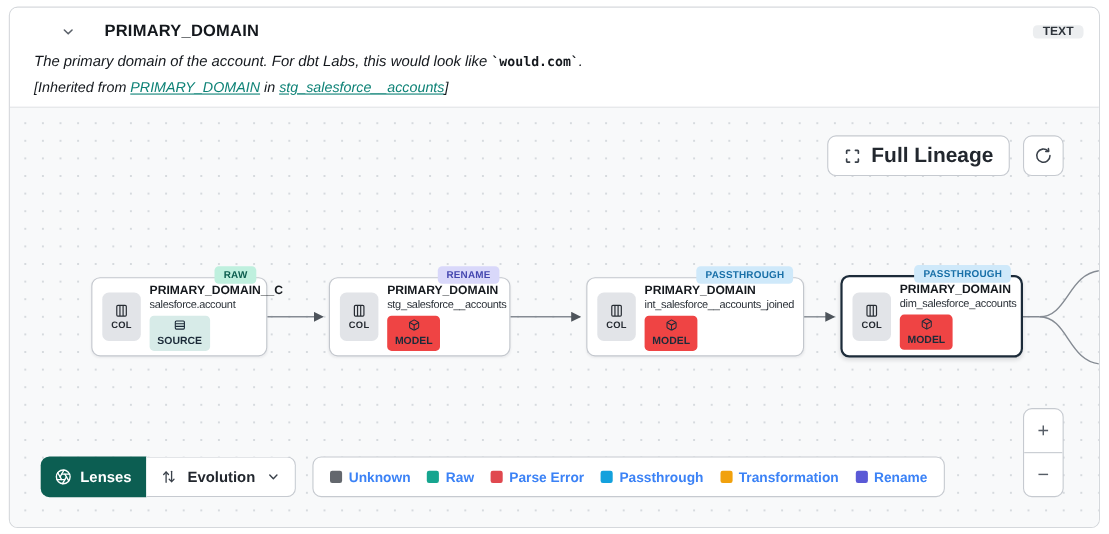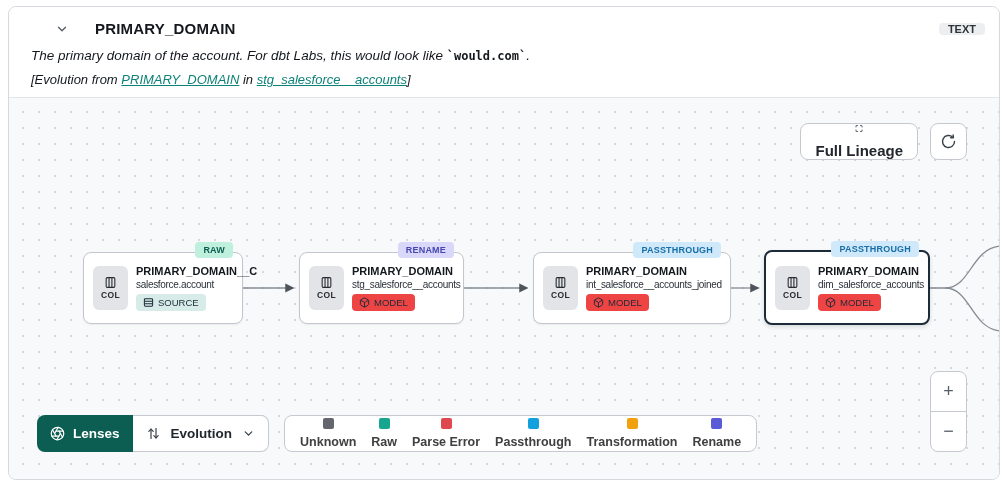--- a/index.html
+++ b/index.html
@@ -18,34 +18,34 @@
   .inherited { margin:9px 0 0 22px; font-style:italic; font-size:13px; color:#14181d; }
   .inherited a { color:#0d8276; text-decoration:underline; cursor:pointer; }
 
   
   .canvas { position:absolute; left:0; top:90px; right:0; bottom:0; background:#f8f9fa; border-top:1px solid #e3e5e8;
             background-image:radial-gradient(#d6dade 1.1px, transparent 1.2px); background-size:16px 16px; background-position:6px 6px; }
   .edges { position:absolute; inset:0; pointer-events:none; }
 
   
   .toolbar { position:absolute; top:25px; right:32px; display:flex; gap:12px; }
-  .btn { background:#fff; border:1px solid #c6cad0; border-radius:8px; height:37px; display:flex; align-items:center; gap:9px; padding:0 14px; font-size:15px; font-weight:600; color:#22272e; cursor:pointer;flex-direction:column; }
+  .btn { background:#fff; border:1px solid #c6cad0; border-radius:8px; height:37px; display:flex; align-items:center; gap:9px; padding:0 14px; font-size:19px; font-weight:600; color:#22272e; cursor:pointer; }
   .icon-btn { width:37px; padding:0; justify-content:center; }
   .btn svg { color:#3a414a; }
 
   
   .node { position:absolute; background:#fff; border:1px solid #c3c7cd; border-radius:8px; box-shadow:0 1px 2px rgba(20,24,29,.06); cursor:pointer; }
   .node.selected { border:2px solid #1c2b39; box-shadow:0 2px 4px rgba(20,24,29,.14); }
   .node-inner { display:flex; align-items:center; gap:8px; padding:7px 9px; height:100%; }
   .col-box { width:35px; height:44px; background:#e2e4e8; border-radius:6px; display:flex; flex-direction:column; align-items:center; justify-content:center; gap:1px; color:#272c33; flex:none; }
   .col-label { font-size:8.5px; font-weight:700; letter-spacing:.3px; }
   .node-text { display:flex; flex-direction:column; }
   .node-title { font-size:11px; font-weight:700; color:#14181d; white-space:nowrap; }
   .node-sub { font-size:10px; color:#2b3138; letter-spacing:-.3px; white-space:nowrap; margin-top:2px; }
-  .res-badge { display:inline-flex; align-items:center; gap:4px; align-self:flex-start; font-size:9.5px; font-weight:400; color:#1c2b39; padding:3px 7px; border-radius:4px; margin-top:4px; }
+  .res-badge { display:inline-flex; align-items:center; gap:4px; align-self:flex-start; font-size:9.5px; font-weight:700; color:#1c2b39; padding:3px 7px; border-radius:4px; margin-top:4px;flex-direction:column; }
   .res-source { background:#d7ebe8; }
   .res-model { background:#ef4444; }
   .evo-badge { position:absolute; top:-11px; right:9px; font-size:9px; font-weight:700; letter-spacing:.2px; padding:3px 8px; border-radius:4px; }
   .evo-raw  { background:#bff0de; color:#0b5c4d; }
   .evo-rename { background:#d9d8fa; color:#4547b0; }
   .evo-pass { background:#cfe9fa; color:#186fa7; }
   .n1 { left:74px;  top:154px; width:160px; height:72px; }
   .n2 { left:290px; top:154px; width:165px; height:72px; }
   .n3 { left:524px; top:154px; width:198px; height:72px; }
   .n4 { left:755px; top:152px; width:166px; height:75px; }
@@ -55,41 +55,41 @@
   .zoom-btn { height:39px; display:flex; align-items:center; justify-content:center; font-size:18px; color:#565d66; cursor:pointer; }
   .zoom-divider { height:1px; background:#c6cad0; }
 
   
   .bottom-bar { position:absolute; left:28px; bottom:27px; display:flex; gap:15px; align-items:stretch; }
   .lenses-group { display:flex; }
   .lenses-btn { background:#0c5e52; color:#fff; height:37px; display:flex; align-items:center; gap:8px; padding:0 13px; border-radius:8px 0 0 8px; font-size:13.5px; font-weight:700; cursor:pointer; }
   .lens-dropdown { background:#fff; border:1px solid #c6cad0; border-left:none; border-radius:0 8px 8px 0; display:flex; align-items:center; gap:10px; padding:0 13px; font-size:13.5px; font-weight:600; color:#22272e; cursor:pointer; }
   .lens-dropdown svg { color:#3a414a; }
   .legend { background:#fff; border:1px solid #c6cad0; border-radius:8px; display:flex; align-items:center; gap:15px; padding:0 15px; height:37px; }
-  .legend-item { display:flex; align-items:center; gap:6px; font-size:12.5px; font-weight:600; color:#404040;flex-direction:column; }
+  .legend-item { display:flex; align-items:center; gap:6px; font-size:12.5px; font-weight:600; color:#3b82f6; }
   .legend-swatch { width:11px; height:11px; border-radius:2px; flex:none; }
 </style>
 </head>
 <body>
 
 <div class="card">
 
   <div class="header">
     <div class="title-row">
       <svg class="chevron-hdr" viewBox="0 0 24 24" fill="none" stroke="currentColor" stroke-width="2.4" stroke-linecap="round" stroke-linejoin="round">
           <path d="m6 9 6 6 6-6"></path>
         </svg>
       <span class="card-title">PRIMARY_DOMAIN</span>
       <span class="text-badge">TEXT</span>
     </div>
     <div class="description">
       <span>The primary domain of the account. For dbt Labs, this would look like </span><code>`would.com`</code><span>.</span>
     </div>
     <div class="inherited">
-      <span>[Evolution from </span><a>PRIMARY_DOMAIN</a><span> in </span><a>stg_salesforce__accounts</a><span>]</span>
+      <span>[Inherited from </span><a>PRIMARY_DOMAIN</a><span> in </span><a>stg_salesforce__accounts</a><span>]</span>
     </div>
   </div>
 
   <div class="canvas">
 
     <svg class="edges" width="990" height="382" viewBox="0 0 990 382">
       <defs>
         <marker id="arr" viewBox="0 0 10 10" refX="8.5" refY="5" markerWidth="7" markerHeight="7" orient="auto-start-reverse">
           <path d="M0,0 L10,5 L0,10 z" fill="#4e545b"></path>
         </marker>

